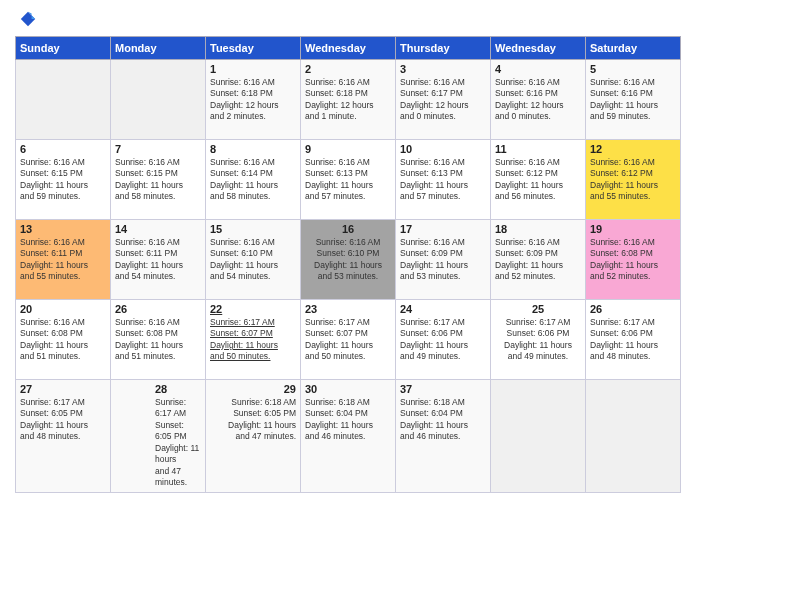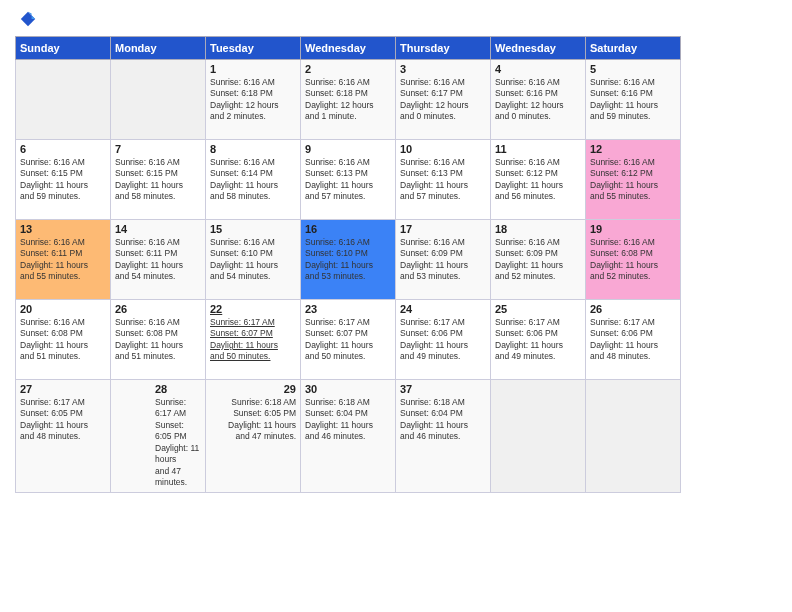--- a/index.html
+++ b/index.html
@@ -215,21 +215,21 @@
 Daylight: 11 hours
 and 57 minutes.</div>
           </td>
           <td style="background: rgb(255, 255, 255);">
             <span class="day-number">11</span>
             <div class="cell-text" style="white-space: pre-line;">Sunrise: 6:16 AM
 Sunset: 6:12 PM
 Daylight: 11 hours
 and 56 minutes.</div>
           </td>
-          <td style="background: #f9a8d4;">
+          <td style="background: #fde047;">
             <span class="day-number">12</span>
             <div class="cell-text" style="white-space: pre-line;">Sunrise: 6:16 AM
 Sunset: 6:12 PM
 Daylight: 11 hours
 and 55 minutes.</div>
           </td>
         </tr>
         <tr>
           <td style="background: #fdba74;">
             <span class="day-number">13</span>
@@ -245,21 +245,21 @@
 Daylight: 11 hours
 and 54 minutes.</div>
           </td>
           <td style="background: rgb(249, 249, 249);">
             <span class="day-number">15</span>
             <div class="cell-text" style="white-space: pre-line;">Sunrise: 6:16 AM
 Sunset: 6:10 PM
 Daylight: 11 hours
 and 54 minutes.</div>
           </td>
-          <td style="background: #3b82f6;">
+          <td style="background: #a3a3a3; text-align: center;">
             <span class="day-number">16</span>
             <div class="cell-text" style="white-space: pre-line;">Sunrise: 6:16 AM
 Sunset: 6:10 PM
 Daylight: 11 hours
 and 53 minutes.</div>
           </td>
           <td style="background: rgb(249, 249, 249);">
             <span class="day-number">17</span>
             <div class="cell-text" style="white-space: pre-line;">Sunrise: 6:16 AM
 Sunset: 6:09 PM
@@ -310,21 +310,21 @@
 Daylight: 11 hours
 and 50 minutes.</div>
           </td>
           <td style="background: rgb(255, 255, 255);">
             <span class="day-number">24</span>
             <div class="cell-text" style="white-space: pre-line;">Sunrise: 6:17 AM
 Sunset: 6:06 PM
 Daylight: 11 hours
 and 49 minutes.</div>
           </td>
-          <td style="background: rgb(255, 255, 255);">
+          <td style="background: rgb(255, 255, 255); text-align: center;">
             <span class="day-number">25</span>
             <div class="cell-text" style="white-space: pre-line;">Sunrise: 6:17 AM
 Sunset: 6:06 PM
 Daylight: 11 hours
 and 49 minutes.</div>
           </td>
           <td style="background: rgb(255, 255, 255);">
             <span class="day-number">26</span>
             <div class="cell-text" style="white-space: pre-line;">Sunrise: 6:17 AM
 Sunset: 6:06 PM

